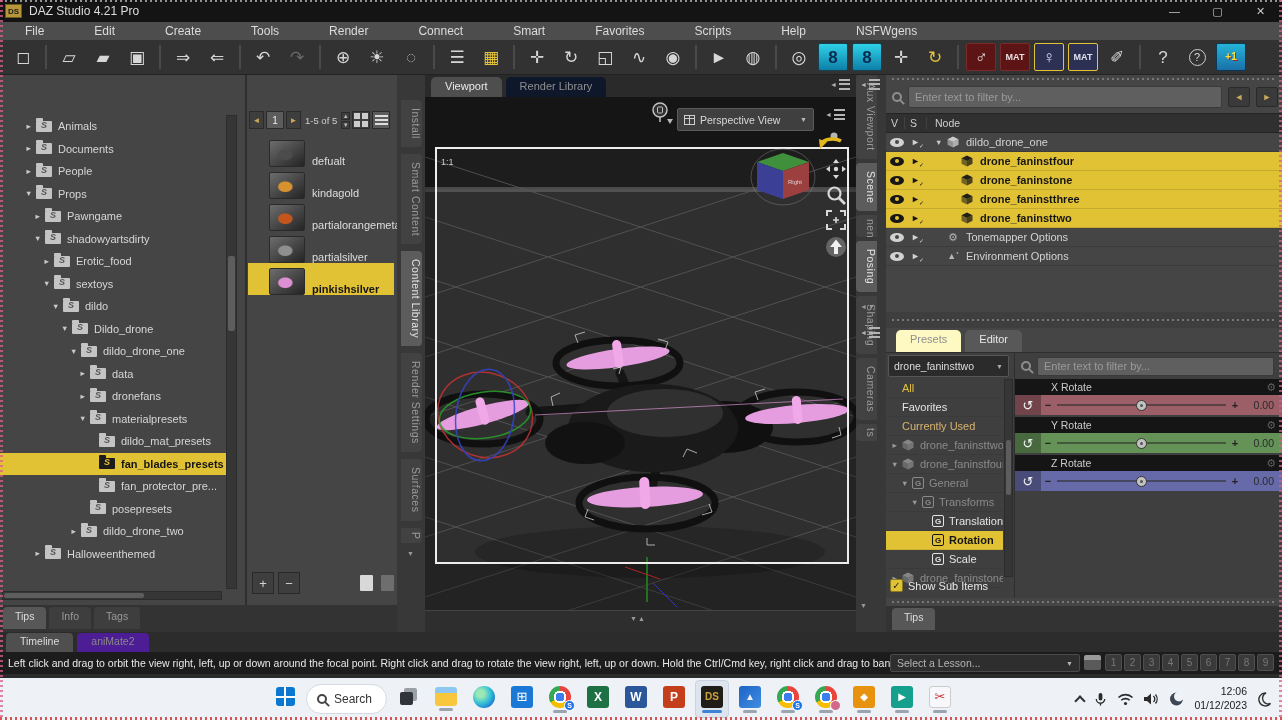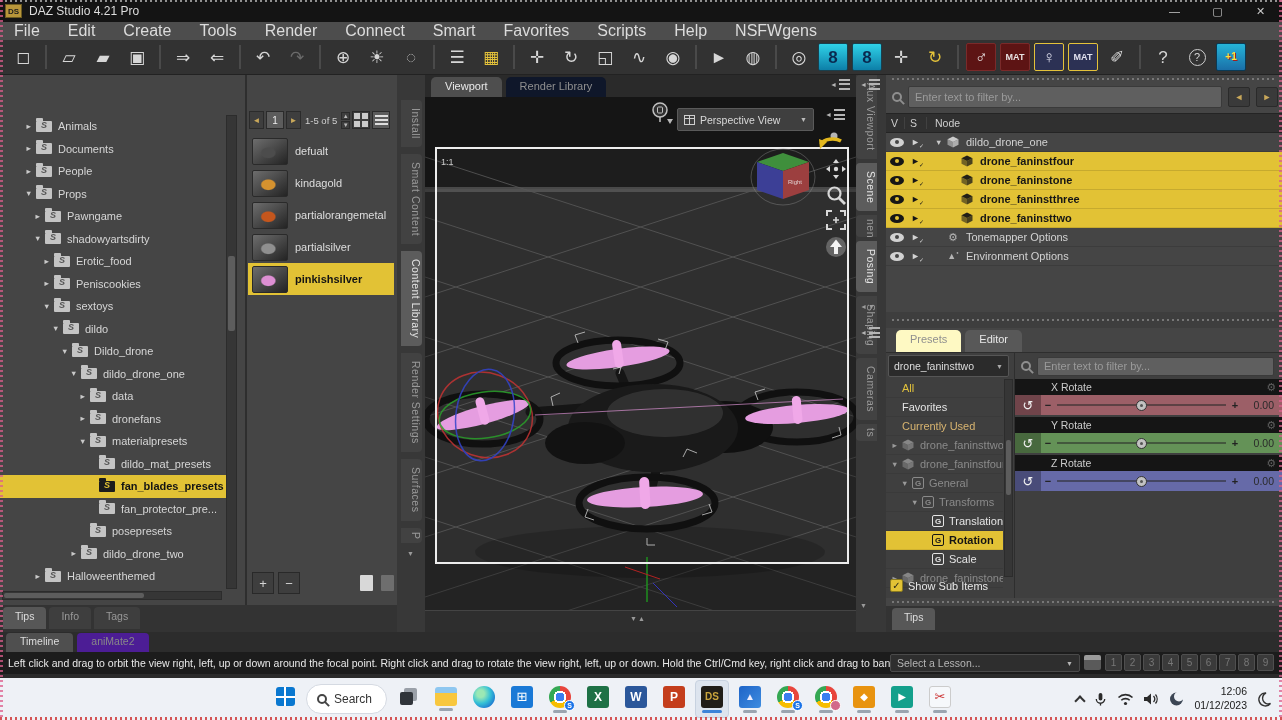--- a/index.html
+++ b/index.html
@@ -20,21 +20,21 @@
   
   #titlebar{left:0;top:0;width:1282px;height:22px;background:#141414;color:#ddd;
     display:flex;align-items:center;font-size:12px;}
   #app-icon{width:17px;height:14px;margin:0 7px 0 5px;background:#b8963a;color:#1d1d1d;
     font-size:8px;font-weight:bold;display:flex;align-items:center;justify-content:center;border:1px solid #6b5a20;}
   .wbtns{margin-left:auto;display:flex;height:100%;}
   .wbtn{width:43px;height:100%;display:flex;align-items:center;justify-content:center;color:#c9c9c9;font-size:11px;}
 
   
   #menubar{left:0;top:22px;width:1282px;height:18px;background:#4d4d4d;display:flex;align-items:center;}
-  .menu-item{color:#dcdcdc;font-size:16px;padding:0 14px;}
+  .menu-item{color:#dcdcdc;font-size:12px;padding:0 25px;}
 
   
   #toolbar{left:0;top:40px;width:1282px;height:35px;background:#323232;display:flex;align-items:center;padding-left:6px;border-bottom:1px solid #222;}
   .tb-icon{width:30px;height:28px;margin:0 2px;display:flex;align-items:center;justify-content:center;
     color:#d6d6d6;font-size:17px;border-radius:2px;flex:none;}
   .tb-icon .g{line-height:1;}
   .tb-icon.sep{width:2px;height:24px;background:#4a4a4a;margin:0 5px;border-radius:0;}
   .tb-icon.dim{color:#6a6a6a;}
   .tb-icon.gold{color:#e4c23a;}
   .tb-icon.cyan{background:linear-gradient(180deg,#2fd2e8,#0d7fa8);color:#0a2a50;font-weight:bold;border:1px solid #19404e;}
@@ -87,21 +87,21 @@
     display:flex;align-items:center;justify-content:center;}
   .pg-range{color:#cfcfcf;font-size:9.5px;margin:0 2px;}
   .pg-spin{display:flex;flex-direction:column;gap:1px;}
   .pg-spin span{width:9px;height:8px;background:#3e3e3e;border:1px solid #2b2b2b;color:#bbb;font-size:6px;
     display:flex;align-items:center;justify-content:center;}
   .view-btn{width:18px;height:18px;background:#3e3e3e;border:1px solid #2b2b2b;display:flex;align-items:center;justify-content:center;}
   .view-btn.active{background:#5c5c5c;}
   .ic-grid{width:6px;height:6px;background:#ccc;box-shadow:8px 0 0 #ccc,0 8px 0 #ccc,8px 8px 0 #ccc;margin:-8px 8px 0 0;}
   .ic-list{width:13px;height:2px;background:#ddd;box-shadow:0 4px 0 #ddd,0 8px 0 #ddd;margin-top:-8px;}
   #filelist{position:absolute;left:1px;top:60px;right:3px;}
-  .file-row{height:32px;display:flex;align-items:center;gap:7px;padding-left:4px;color:#dedede;font-size:11px;}
+  .file-row{height:32px;display:flex;align-items:flex-end;gap:7px;padding-left:21px;color:#dedede;font-size:11px;}
   .file-row.sel{background:#e2c235;color:#141414;font-weight:bold;}
   .thumb{width:36px;height:27px;border-radius:2px;border:1px solid #2a2a2a;flex:none;
     background:radial-gradient(closest-side at 45% 55%, var(--acc) 0 42%, transparent 52%),linear-gradient(145deg,#6d6d6d,#242424);}
   #fbtns{position:absolute;left:5px;top:495px;right:3px;height:26px;display:flex;align-items:center;gap:4px;}
   .sq-btn{width:22px;height:22px;background:#3e3e3e;border:1px solid #292929;color:#d5d5d5;font-size:13px;
     display:flex;align-items:center;justify-content:center;}
   .page-ic{width:13px;height:16px;background:#d8d8d8;border-radius:1px;margin-left:auto;position:relative;}
   .page-ic.dim{background:#6e6e6e;margin-left:4px;}
   #lbtabs{position:absolute;left:0;top:530px;width:397px;height:27px;background:#333;display:flex;gap:3px;padding:2px 0 0 3px;}
   .btab{padding:3px 12px;font-size:10.5px;color:#999;background:#3e3e3e;border-radius:4px 4px 0 0;height:22px;}
@@ -469,25 +469,20 @@
           <span class="arrw" data-v="expanded"></span>
           <span class="folder"></span>
           <span>shadowyartsdirty</span>
         </div>
         <div class="tree-row" style="--lv: 3;">
           <span class="arrw" data-v="collapsed"></span>
           <span class="folder"></span>
           <span>Erotic_food</span>
         </div>
         <div class="tree-row" style="--lv: 3;">
-          <span class="arrw" data-v="collapsed"></span>
-          <span class="folder"></span>
-          <span>Peniscookies</span>
-        </div>
-        <div class="tree-row" style="--lv: 3;">
           <span class="arrw" data-v="expanded"></span>
           <span class="folder"></span>
           <span>sextoys</span>
         </div>
         <div class="tree-row" style="--lv: 4;">
           <span class="arrw" data-v="expanded"></span>
           <span class="folder"></span>
           <span>dildo</span>
         </div>
         <div class="tree-row" style="--lv: 5;">

